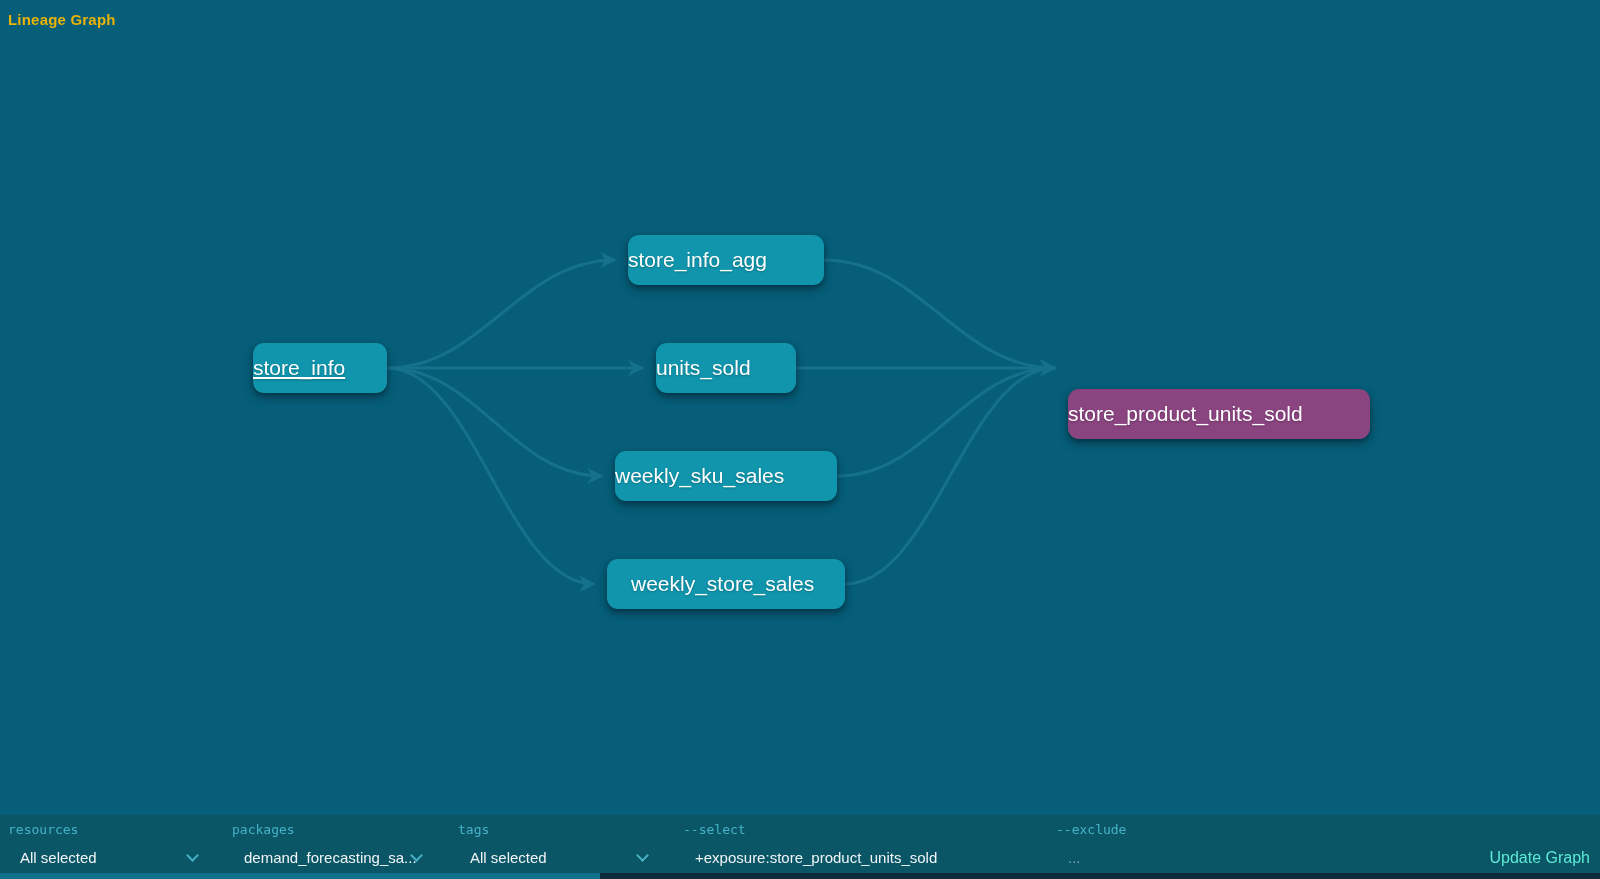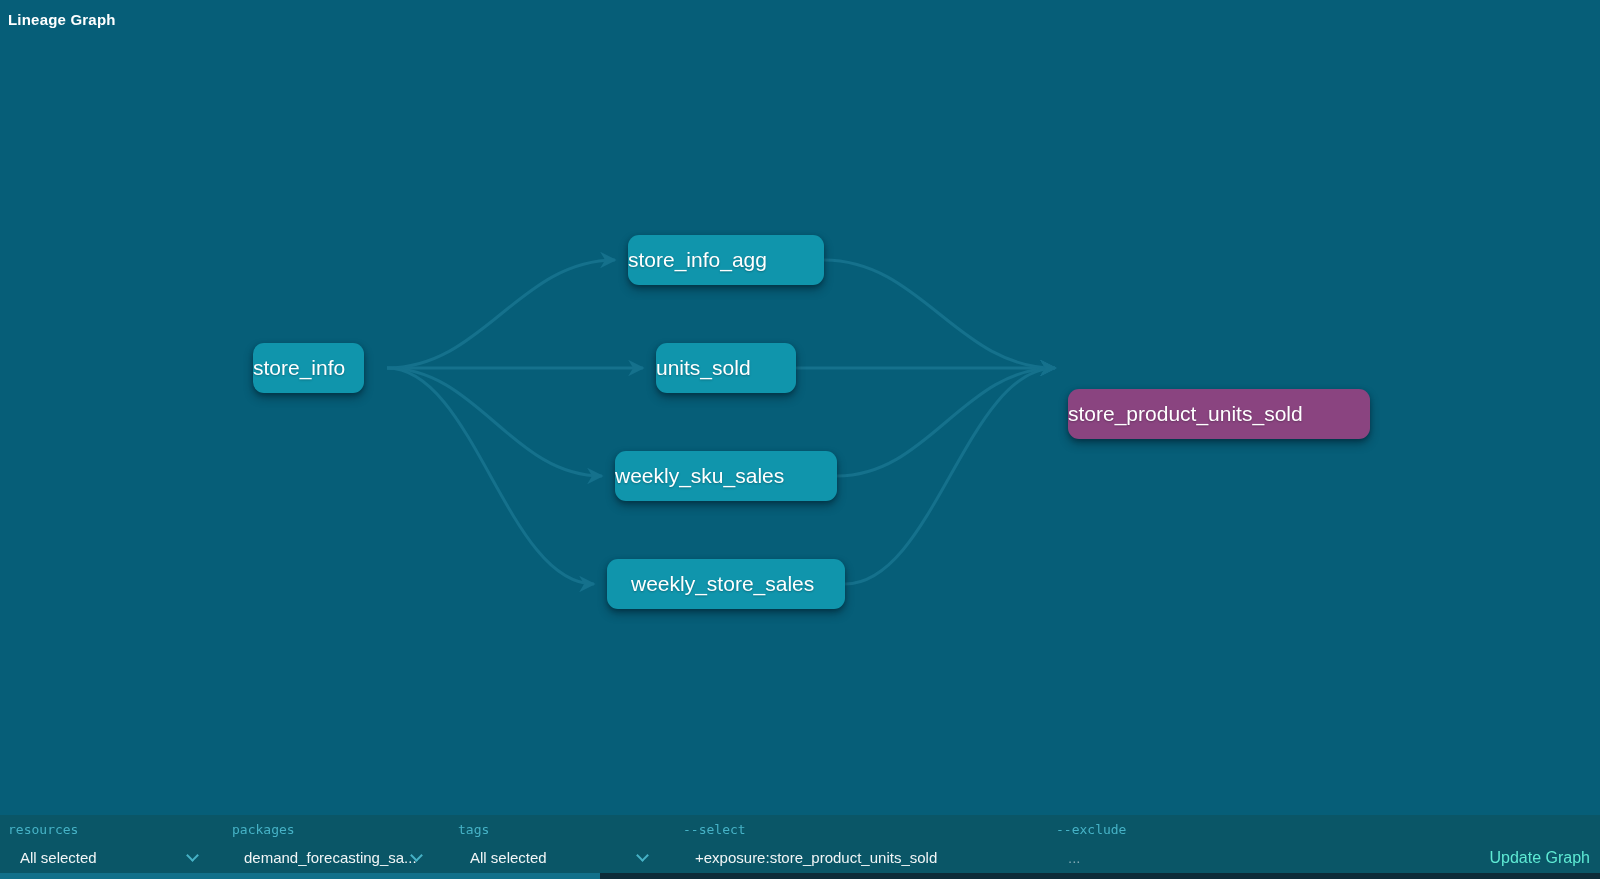--- a/index.html
+++ b/index.html
@@ -6,21 +6,21 @@
     --background:#065E78; --toolbar-background:#0A5667;
     --node-model:#1095AC; --node-exposure:#8A4480; --node-text:#FFFFFF;
     --edge:#15718C; --label-accent:#46B2C6; --value-text:#F1F5F6;
     --muted-text:#7FA6B2; --scroll-track:#0D2B38; --scroll-thumb:#11708A;
   }
   *{margin:0;padding:0;box-sizing:border-box;}
   html,body{width:1600px;height:879px;overflow:hidden;}
   body{background:var(--background);font-family:"Liberation Sans",sans-serif;position:relative;}
 
   .page-title{
-    position:absolute;left:8px;top:11px;color:#ffffff;font-size:15px;font-weight:700;
+    position:absolute;left:8px;top:11px;color:#eab308;font-size:15px;font-weight:700;
     letter-spacing:.2px;z-index:5;
   }
 
   .graph{position:absolute;inset:0;}
   #edges-svg{position:absolute;left:0;top:0;}
   #edges-svg path.edge{fill:none;stroke:var(--edge);stroke-width:3;}
   #arrow-shape{fill:var(--edge);}
 
   .node{
     position:absolute;display:flex;align-items:center;justify-content:flex-start;
@@ -83,21 +83,21 @@
   <path class="edge" d="M 387 368 C 482.76 368, 519.24 260, 615 260" marker-end="url(#arrowhead)"></path>
       <path class="edge" d="M 387 368 C 494.52 368, 535.48 368, 643 368" marker-end="url(#arrowhead)"></path>
       <path class="edge" d="M 387 368 C 477.3 368, 511.7 476, 602 476" marker-end="url(#arrowhead)"></path>
       <path class="edge" d="M 387 368 C 473.94 368, 507.06 584, 594 584" marker-end="url(#arrowhead)"></path>
       <path class="edge" d="M 824 260 C 921.02 260, 957.98 368, 1055 368" marker-end="url(#arrowhead)"></path>
       <path class="edge" d="M 796 368 C 904.78 368, 946.22 368, 1055 368" marker-end="url(#arrowhead)"></path>
       <path class="edge" d="M 837 476 C 928.56 476, 963.44 368, 1055 368" marker-end="url(#arrowhead)"></path>
       <path class="edge" d="M 845 584 C 933.2 584, 966.8 368, 1055 368" marker-end="url(#arrowhead)"></path>
     </svg>
 
-<div class="node model" style="left: 253px; top: 343px; width: 111px; height: 50px;">
+<div class="node model" style="left: 253px; top: 343px; width: 134px; height: 50px; text-decoration: underline;">
       <span>store_info</span>
     </div>
     <div class="node model" style="left: 628px; top: 235px; width: 196px; height: 50px;">
       <span>store_info_agg</span>
     </div>
     <div class="node model" style="left: 615px; top: 451px; width: 222px; height: 50px;">
       <span>weekly_sku_sales</span>
     </div>
     <div class="node model" style="left: 656px; top: 343px; width: 140px; height: 50px;">
       <span>units_sold</span>

